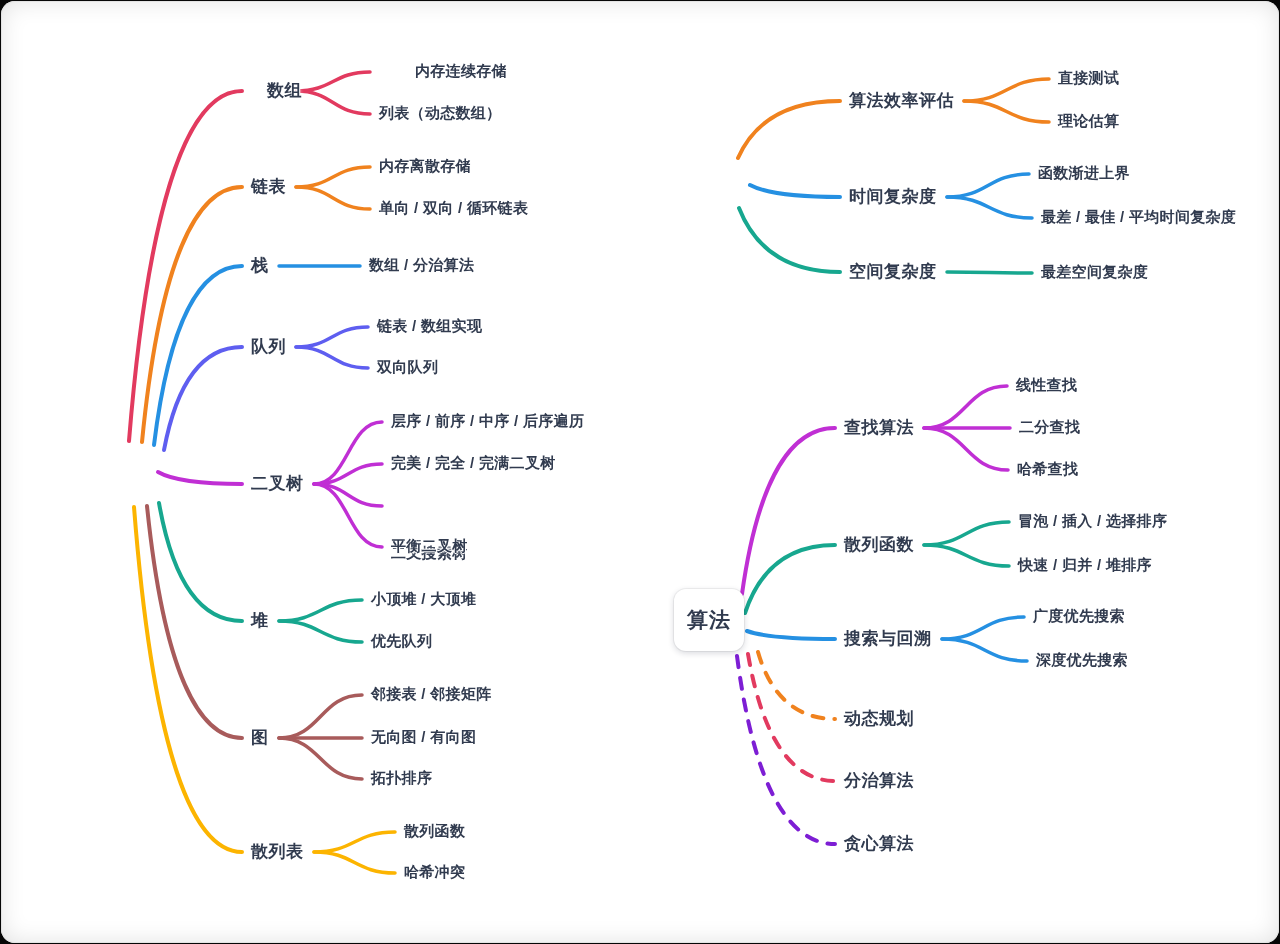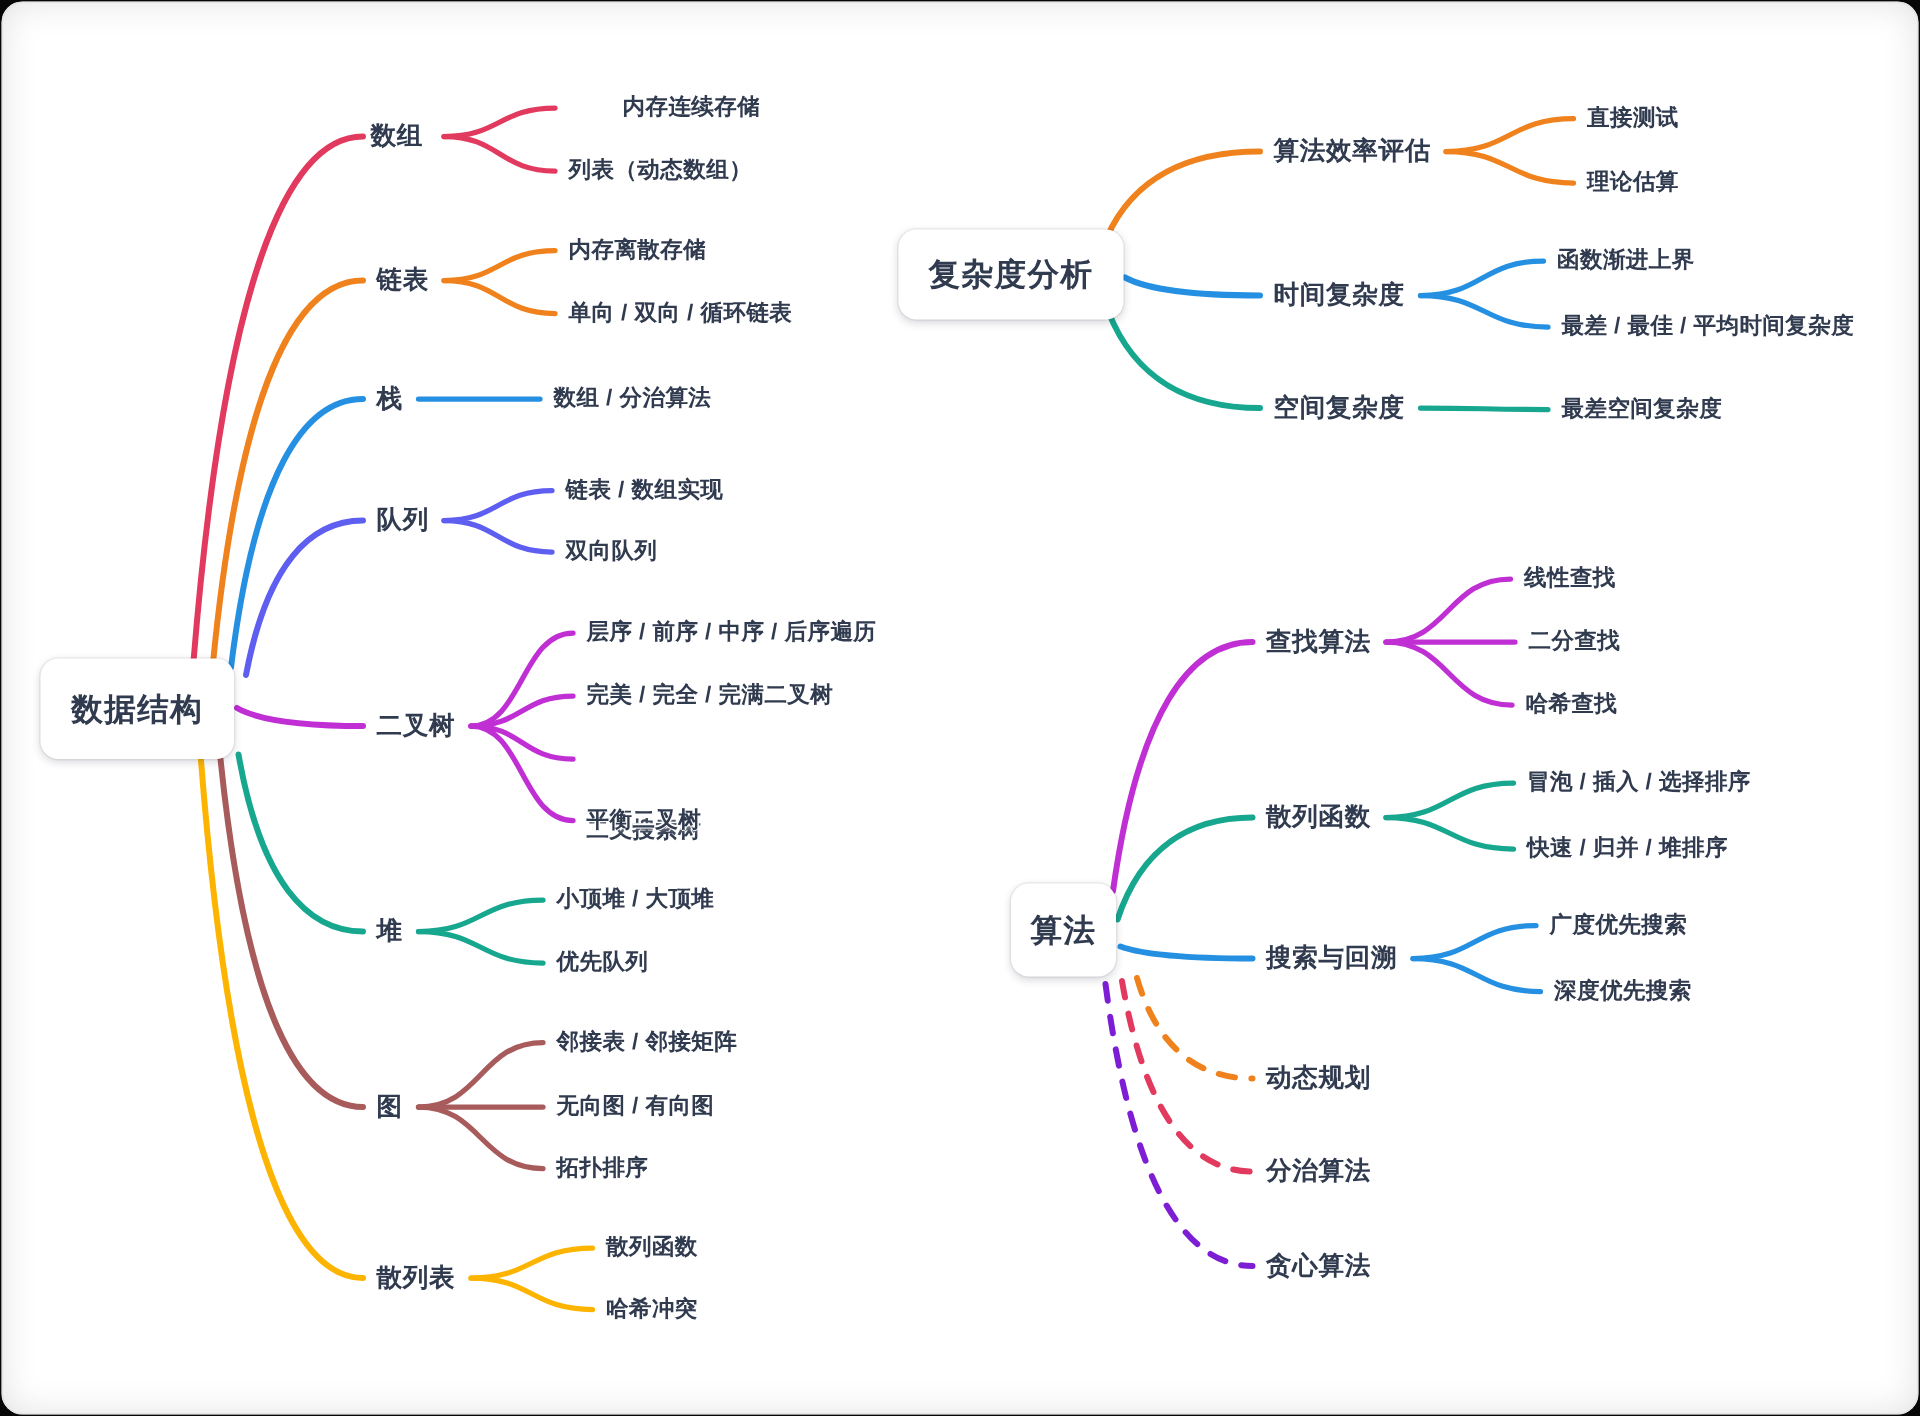--- a/index.html
+++ b/index.html
@@ -108,22 +108,21 @@
         <path d="M 923 544 C 965.5 544, 965.5 521, 1008 521" fill="none" stroke="#17a78f" stroke-width="3.5" stroke-linecap="round"></path>
         <path d="M 923 544 C 965.5 544, 965.5 565, 1008 565" fill="none" stroke="#17a78f" stroke-width="3.5" stroke-linecap="round"></path>
         <path d="M 746 630 C 761.84 635.76, 794.4 638, 834 638" fill="none" stroke="#2590e2" stroke-width="4" stroke-linecap="round"></path>
         <path d="M 941 638 C 982 638, 982 616, 1023 616" fill="none" stroke="#2590e2" stroke-width="3.5" stroke-linecap="round"></path>
         <path d="M 941 638 C 983.5 638, 983.5 660, 1026 660" fill="none" stroke="#2590e2" stroke-width="3.5" stroke-linecap="round"></path>
         <path d="M 757 651 C 770.86 699.24, 799.35 718, 834 718" fill="none" stroke="#f0821e" stroke-width="4" stroke-linecap="round" stroke-dasharray="11 11"></path>
         <path d="M 747 653 C 762.66 744.44, 794.85 780, 834 780" fill="none" stroke="#e23a5f" stroke-width="4" stroke-linecap="round" stroke-dasharray="11 11"></path>
         <path d="M 736 655 C 753.64 790.36, 789.9 843, 834 843" fill="none" stroke="#7d1ed4" stroke-width="4" stroke-linecap="round" stroke-dasharray="11 11"></path>
       </svg>
     <div id="labels">
-        <div class="root-box" style="left: 26px; top: 438px; width: 129px; height: 67px;">数据结构</div>
-        <div class="node branch" style="left: 246px; top: 90px;">数组</div>
+        <div class="node branch" style="left: 266px; top: 90px;">数组</div>
         <div class="node leaf" style="left: 394px; top: 71px; margin-left: 20px;">内存连续存储</div>
         <div class="node leaf" style="left: 378px; top: 113px;">列表（动态数组）</div>
         <div class="node branch" style="left: 250px; top: 186px;">链表</div>
         <div class="node leaf" style="left: 378px; top: 166px;">内存离散存储</div>
         <div class="node leaf" style="left: 378px; top: 208px;">单向 / 双向 / 循环链表</div>
         <div class="node branch" style="left: 250px; top: 265px;">栈</div>
         <div class="node leaf" style="left: 368px; top: 265px;">数组 / 分治算法</div>
         <div class="node branch" style="left: 250px; top: 346px;">队列</div>
         <div class="node leaf" style="left: 376px; top: 326px;">链表 / 数组实现</div>
         <div class="node leaf" style="left: 376px; top: 367px;">双向队列</div>
@@ -135,21 +134,20 @@
         <div class="node branch" style="left: 250px; top: 620px;">堆</div>
         <div class="node leaf" style="left: 370px; top: 599px;">小顶堆 / 大顶堆</div>
         <div class="node leaf" style="left: 370px; top: 641px;">优先队列</div>
         <div class="node branch" style="left: 250px; top: 737px;">图</div>
         <div class="node leaf" style="left: 370px; top: 694px;">邻接表 / 邻接矩阵</div>
         <div class="node leaf" style="left: 370px; top: 737px;">无向图 / 有向图</div>
         <div class="node leaf" style="left: 370px; top: 778px;">拓扑排序</div>
         <div class="node branch" style="left: 250px; top: 851px;">散列表</div>
         <div class="node leaf" style="left: 403px; top: 831px;">散列函数</div>
         <div class="node leaf" style="left: 403px; top: 872px;">哈希冲突</div>
-        <div class="root-box" style="left: 598px; top: 152px; width: 150px; height: 60px;">复杂度分析</div>
         <div class="node branch" style="left: 848px; top: 100px;">算法效率评估</div>
         <div class="node leaf" style="left: 1057px; top: 78px;">直接测试</div>
         <div class="node leaf" style="left: 1057px; top: 121px;">理论估算</div>
         <div class="node branch" style="left: 848px; top: 196px;">时间复杂度</div>
         <div class="node leaf" style="left: 1037px; top: 173px;">函数渐进上界</div>
         <div class="node leaf" style="left: 1040px; top: 217px;">最差 / 最佳 / 平均时间复杂度</div>
         <div class="node branch" style="left: 848px; top: 271px;">空间复杂度</div>
         <div class="node leaf" style="left: 1040px; top: 272px;">最差空间复杂度</div>
         <div class="root-box" style="left: 673px; top: 588px; width: 70px; height: 62px;">算法</div>
         <div class="node branch" style="left: 843px; top: 427px;">查找算法</div>

